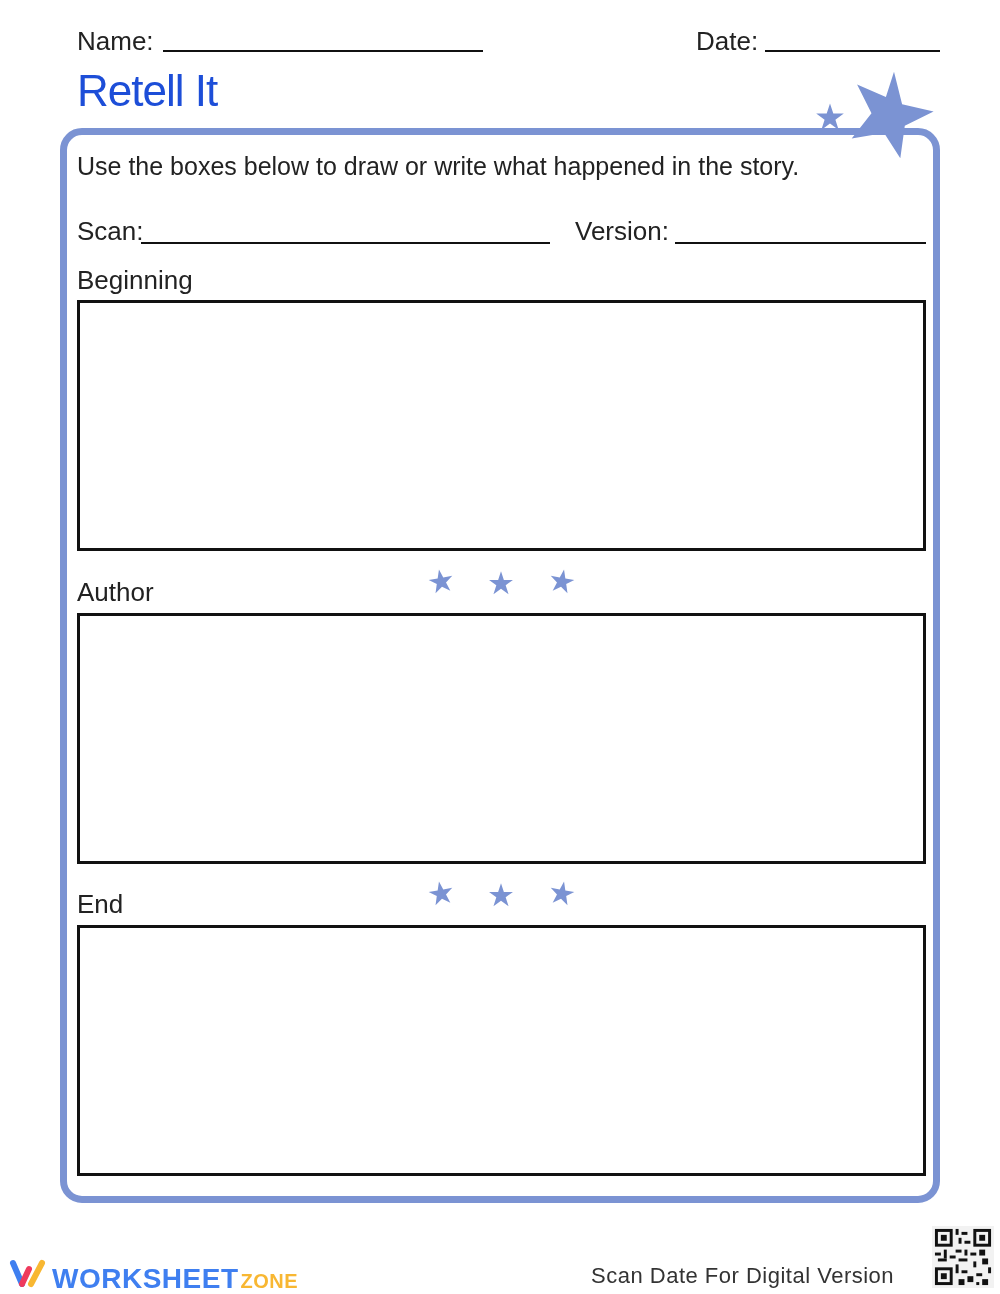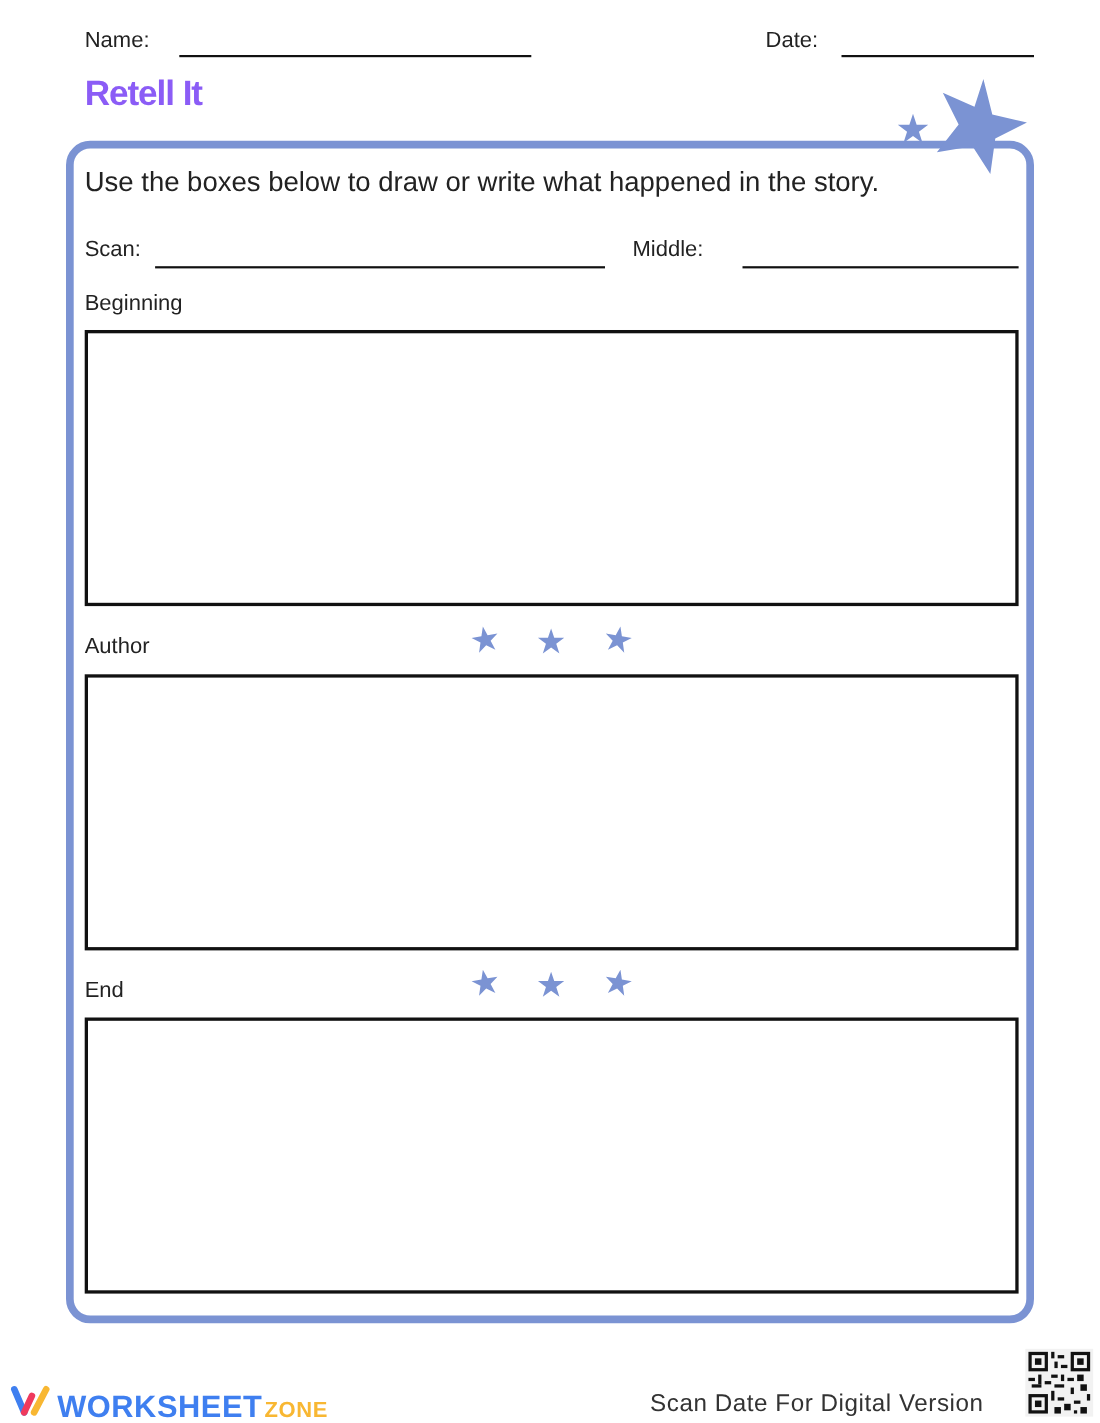--- a/index.html
+++ b/index.html
@@ -1,21 +1,21 @@
 <!DOCTYPE html>
 <html><head>
 <meta charset="utf-8">
 <style>
   html, body { margin:0; padding:0; background:#fff; }
   body { width:1000px; height:1294px; position:relative; overflow:hidden;
          font-family:"Liberation Sans", "DejaVu Sans", sans-serif; color:#222; }
   .abs { position:absolute; }
-  .lbl { font-size:20px; color:#222; white-space:nowrap; }
+  .lbl { font-size:26px; color:#222; white-space:nowrap; }
   .line { position:absolute; border-bottom:2px solid #111; }
-  .title { font-size:32px; font-weight:bold; letter-spacing:-1px; color:#8b5cf6; }
+  .title { font-size:44px; font-weight:normal; letter-spacing:-1px; color:#1d4ed8; }
   .frame { position:absolute; left:60px; top:128px; width:866px; height:1061px;
            border:7px solid #7b93d3; border-radius:22px; }
   .box { position:absolute; left:77px; width:843px; border:3px solid #111; background:#fff; }
   .star { position:absolute; fill:#7b93d3; }
   .footer-text { font-size:22px; color:#333; letter-spacing:0.5px; }
   .logo-w { font-weight:bold; font-size:28px; color:#3f7ff0; letter-spacing:0.5px; }
   .logo-z { font-weight:bold; font-size:20px; color:#f8b732; letter-spacing:0.5px; }
 </style>
 </head>
 <body>
@@ -34,21 +34,21 @@
   <polygon points="50,5 61,38 96,38 68,59 79,93 50,72 21,93 32,59 4,38 39,38"></polygon>
 </svg>
 <svg class="star" style="left:842px; top:70px;" width="95" height="90" viewBox="0 0 100 100">
   <polygon points="55,2 64,38 99,46 67,62 62,98 44,70 8,76 30,48 14,16 46,30"></polygon>
 </svg>
 
 <div class="abs lbl" style="left:77px; top:152px; font-size:25px;">Use the boxes below to draw or write what happened in the story.</div>
 
 <div class="abs lbl" style="left:77px; top:216px;">Scan:</div>
 <div class="line" style="left:141px; top:242px; width:409px;"></div>
-<div class="abs lbl" style="left:575px; top:216px;">Middle:</div>
+<div class="abs lbl" style="left:575px; top:216px;">Version:</div>
 <div class="line" style="left:675px; top:242px; width:251px;"></div>
 
 <div class="abs lbl" style="left:77px; top:265px;">Beginning</div>
 <div class="box" style="top:300px; height:245px;"></div>
 
 <svg class="star" style="left:428px; top:568px;" width="26" height="26" viewBox="0 0 100 100">
     <polygon points="50,5 61,38 96,38 68,59 79,93 50,72 21,93 32,59 4,38 39,38" transform="rotate(-10 50 50)"></polygon>
   </svg>
 <svg class="star" style="left:488px; top:570px;" width="26" height="26" viewBox="0 0 100 100">
     <polygon points="50,5 61,38 96,38 68,59 79,93 50,72 21,93 32,59 4,38 39,38"></polygon>

